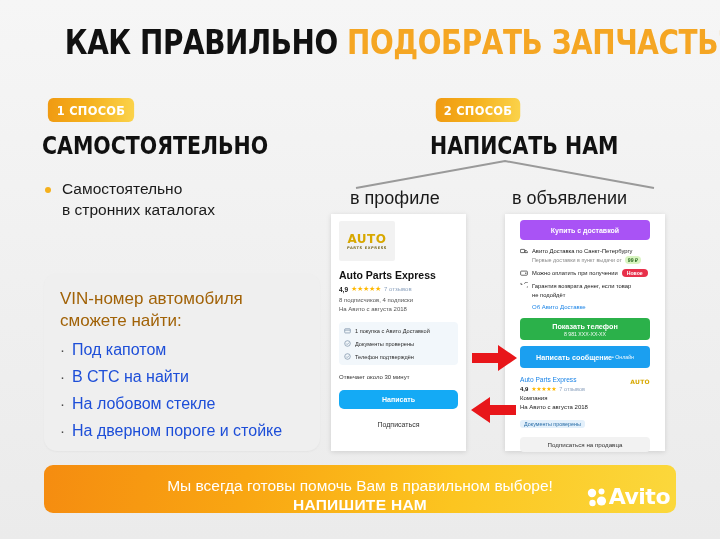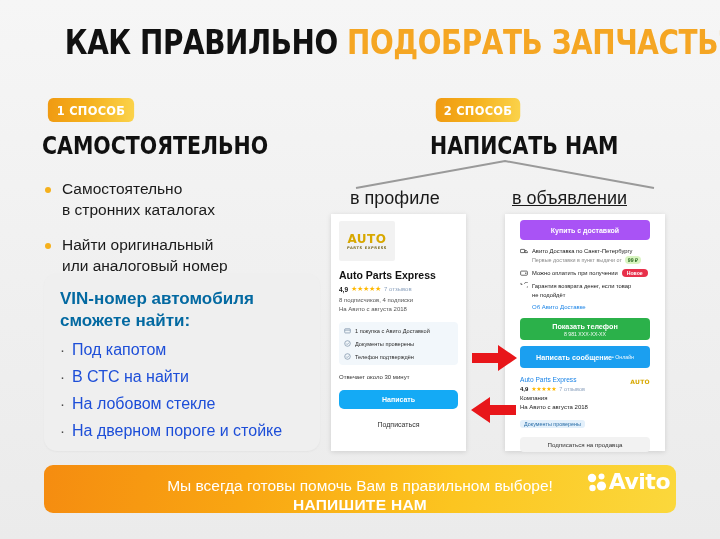--- a/index.html
+++ b/index.html
@@ -77,39 +77,39 @@
   
   .vincard {
     position: absolute;
     left: 44px; top: 273px; width: 276px; height: 178px;
     background: #efefef;
     border-radius: 13px;
     padding: 15px 16px 10px 16px;
     box-shadow: 0 1px 2px rgba(0,0,0,0.04);
   }
   .vinhead {
-    font-size: 17px; font-weight: 700; color: #0369a1;
+    font-size: 17px; font-weight: 400; color: #a16207;
     line-height: 22px; margin-bottom: 8px;
   }
   .vinrow { display: flex; align-items: flex-start; margin-bottom: 7px; }
   .vinrow .bdot {
     color: #4a4a4a; font-size: 15px; line-height: 20px;
     margin-right: 7px; flex: 0 0 auto;
   }
   .vinrow .vtxt { font-size: 16px; line-height: 20px; color: #1d4ed8; }
 
   
   .subhead {
     position: absolute;
     font-size: 18px; color: #1a1a1a;
     font-family: "Liberation Sans", sans-serif;
     white-space: nowrap;
   }
   #sub1 { left: 350px; top: 188px; }
-  #sub2 { left: 512px; top: 188px; text-decoration: underline; }
+  #sub2 { left: 512px; top: 188px; }
   .connector { position: absolute; left: 350px; top: 158px; width: 310px; height: 34px; }
 
   
   .shot {
     position: absolute;
     background: #fff;
     box-shadow: 0 1px 5px rgba(0,0,0,0.13);
   }
   #profileShot { left: 331px; top: 214px; width: 135px; height: 237px; padding: 7px 8px; }
 
@@ -231,21 +231,21 @@
     background: linear-gradient(100deg,#f58c10 0%, #f9a612 32%, #fcc520 65%, #fbd83c 100%);
     overflow: hidden;
   }
   .bannerTxt {
     position: absolute; left: 0; right: 0; top: 11px;
     text-align: center; color: #fff;
   }
   .bannerL1 { font-size: 15.5px; line-height: 19px; }
   .bannerL2 { font-size: 15.5px; font-weight: 700; line-height: 19px; letter-spacing: 0.3px; }
   .avito {
-    position: absolute; right: 6px; bottom: 20px;
+    position: absolute; right: 6px; bottom: 5px;
     display: flex; align-items: flex-start; gap: 2px; margin-top: 34px;
   }
   .avitoWord {
     font-family: "DejaVu Sans", sans-serif; font-weight: 700;
     font-size: 22px; color: #fff; line-height: 22px; letter-spacing: -0.5px;
   }
 </style>
 </head>
 <body>
 
@@ -260,27 +260,20 @@
 
   <div class="badge" id="badge2">2 СПОСОБ</div>
   <div class="steptitle" id="step2t">НАПИСАТЬ НАМ</div>
 
   <div class="bullets">
     <div class="blt">
       <span class="dot"></span>
       <span class="txt">
         <span>Самостоятельно</span><br>
         <span>в стронних каталогах</span>
-      </span>
-    </div>
-    <div class="blt">
-      <span class="dot"></span>
-      <span class="txt">
-        <span>Найти оригинальный</span><br>
-        <span>или аналоговый номер</span>
       </span>
     </div>
   </div>
 
   <div class="vincard">
     <div class="vinhead">
       <span>VIN-номер автомобиля</span><br>
       <span>сможете найти:</span>
     </div>
     <div class="vinrow">

